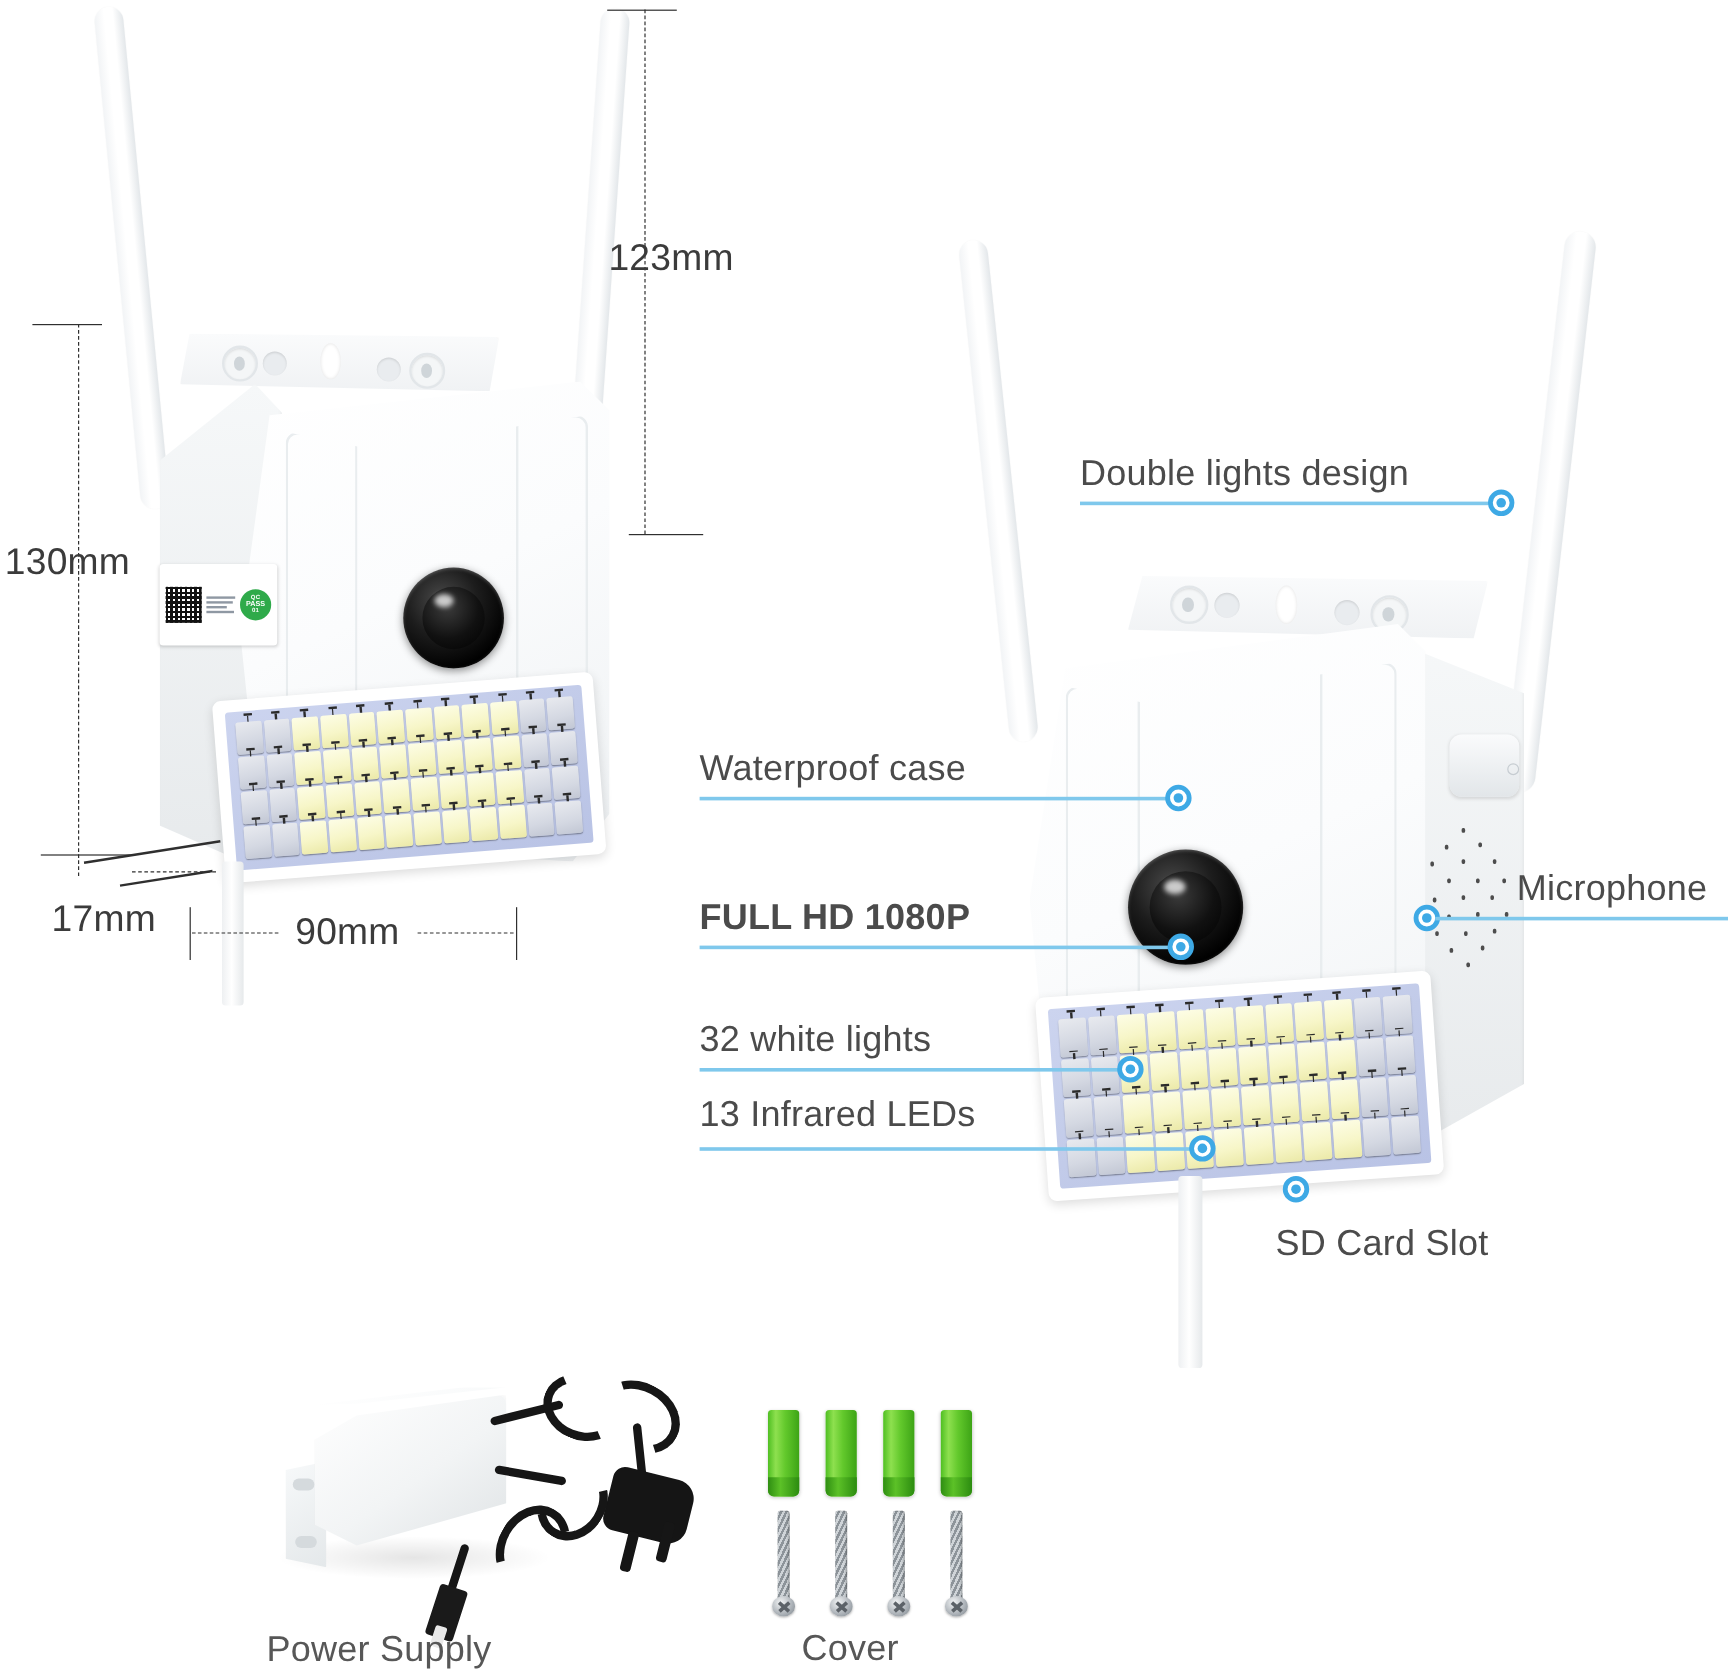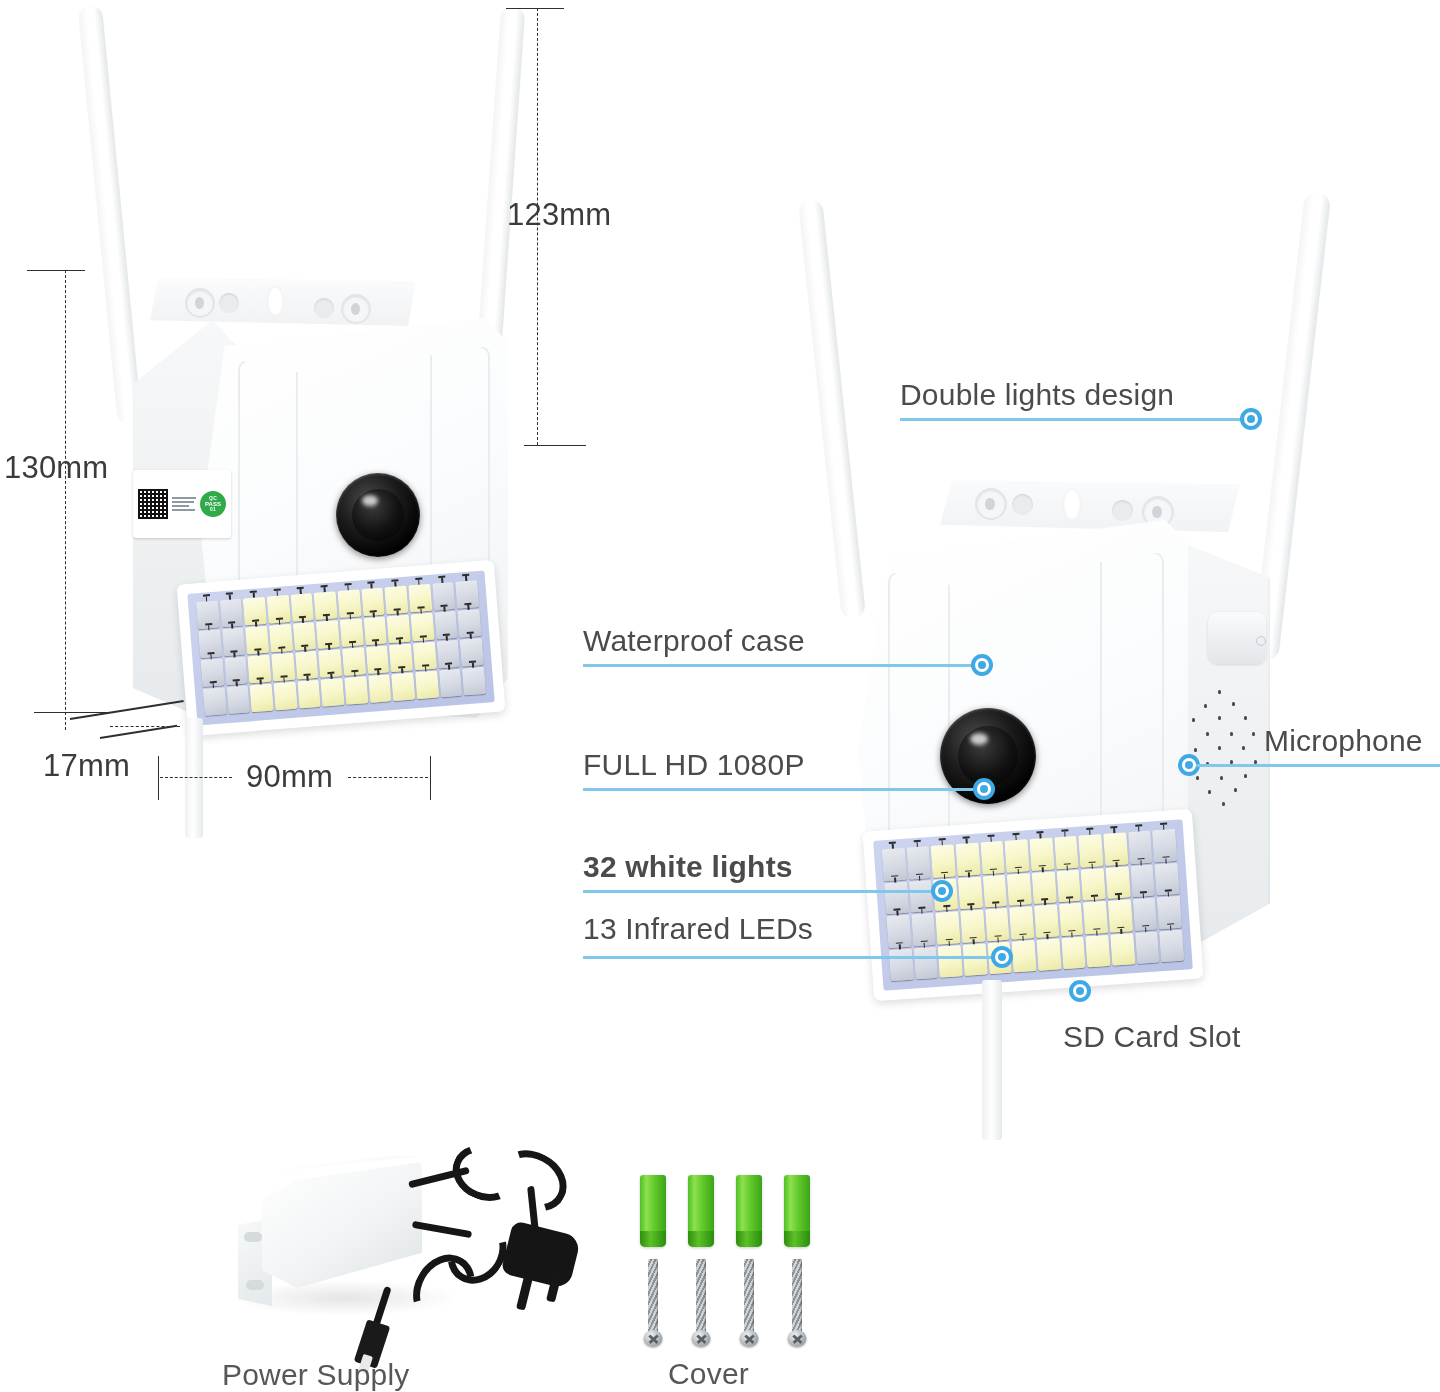--- a/index.html
+++ b/index.html
@@ -401,27 +401,27 @@
     <div class="callout-dot" style="position:absolute;left:340px;top:30px;"></div>
   </div>
 
   <div class="abs" style="left:583px;top:624px;">
     <div class="callout-text" style="position:absolute;left:0;top:0;">Waterproof case</div>
     <div class="callout-line" style="position:absolute;left:0;top:40px;width:395px;"></div>
     <div class="callout-dot" style="position:absolute;left:388px;top:30px;"></div>
   </div>
 
   <div class="abs" style="left:583px;top:748px;">
-    <div class="callout-text" style="position:absolute;left:0;top:0;">FULL HD 1080P</div>
+    <div class="callout-text" style="position:absolute;left:0;top:0;font-weight:bold;">FULL HD 1080P</div>
     <div class="callout-line" style="position:absolute;left:0;top:40px;width:398px;"></div>
     <div class="callout-dot" style="position:absolute;left:390px;top:30px;"></div>
   </div>
 
   <div class="abs" style="left:583px;top:850px;">
-    <div class="callout-text" style="position:absolute;left:0;top:0;font-weight:bold;">32 white lights</div>
+    <div class="callout-text" style="position:absolute;left:0;top:0;">32 white lights</div>
     <div class="callout-line" style="position:absolute;left:0;top:40px;width:355px;"></div>
     <div class="callout-dot" style="position:absolute;left:348px;top:30px;"></div>
   </div>
 
   <div class="abs" style="left:583px;top:912px;">
     <div class="callout-text" style="position:absolute;left:0;top:0;">13 Infrared LEDs</div>
     <div class="callout-line" style="position:absolute;left:0;top:44px;width:415px;"></div>
     <div class="callout-dot" style="position:absolute;left:408px;top:34px;"></div>
   </div>
 

